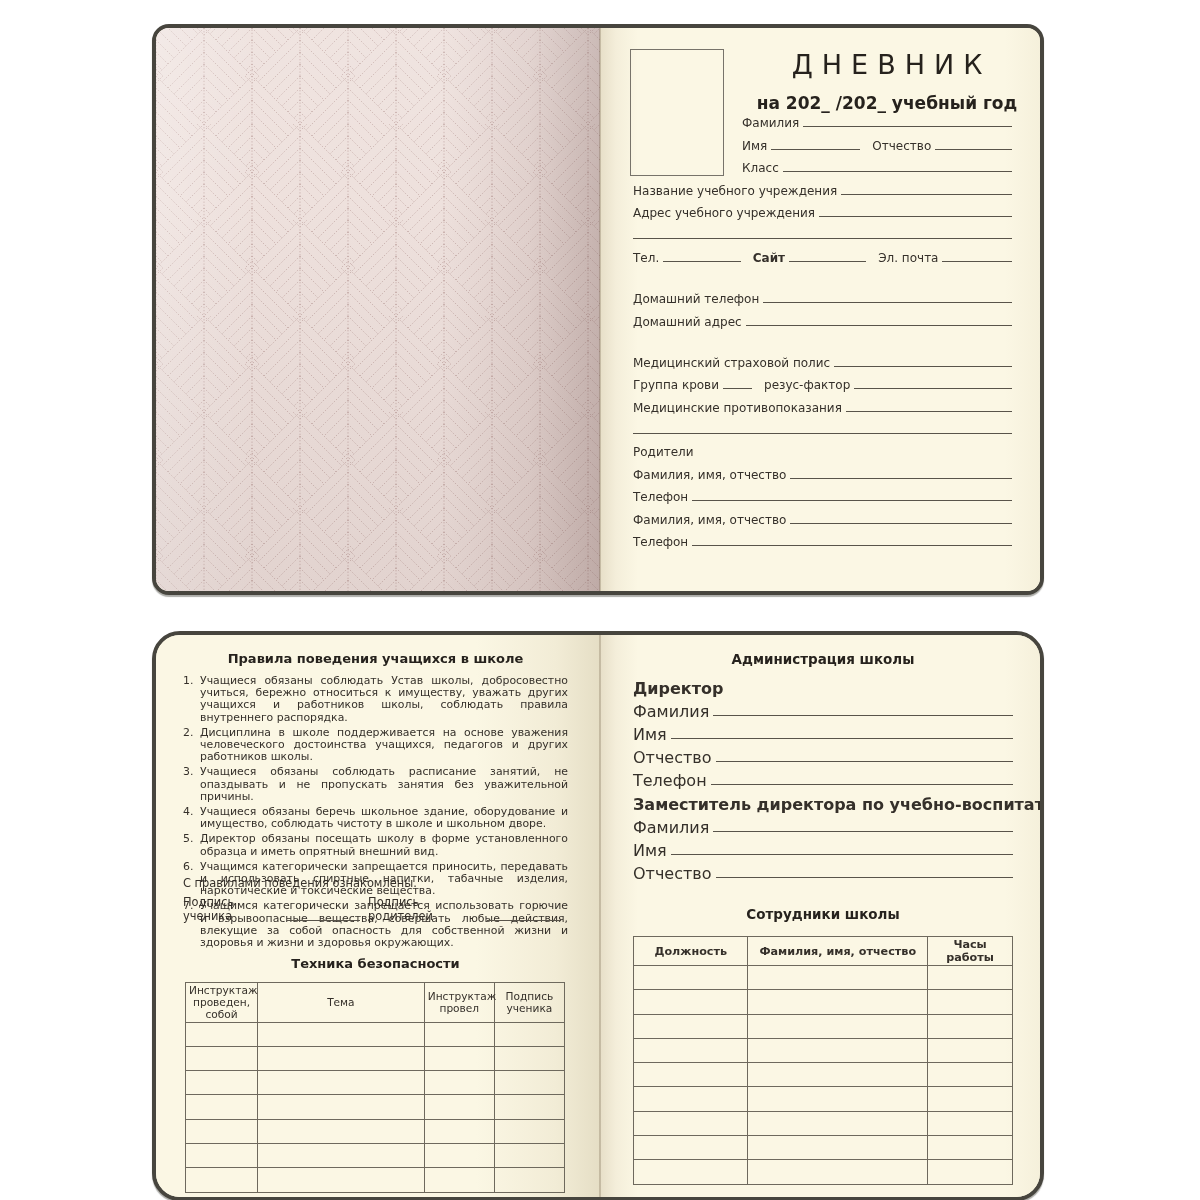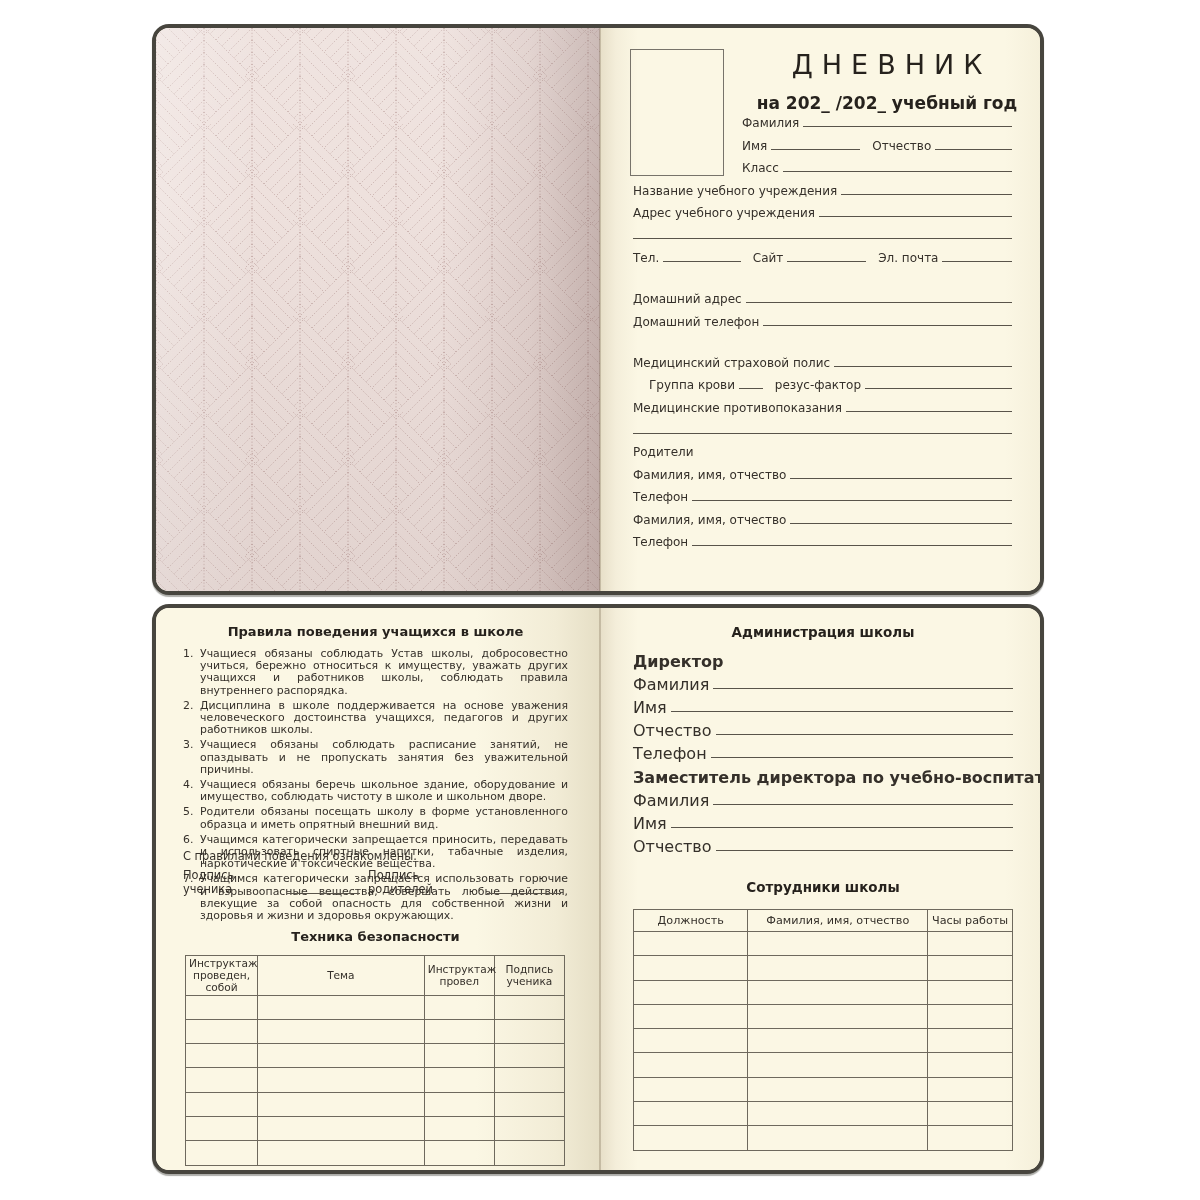--- a/index.html
+++ b/index.html
@@ -1,21 +1,21 @@
 <!DOCTYPE html>
 <html><head>
 <meta charset="utf-8">
 <style>
   html,body{margin:0;padding:0;background:#ffffff;}
   .canvas{position:relative;width:1200px;height:1200px;background:#fff;overflow:hidden;
           font-family:"DejaVu Sans","Liberation Sans",sans-serif;color:#35302a;}
   .spread{position:absolute;left:152px;width:884px;border:4px solid #47453e;border-radius:17px;
           overflow:hidden;background:#fbf7e4;box-shadow:0 2px 1px rgba(70,70,62,.45);}
   #spread-top{top:24px;height:563px;}
-  #spread-bottom{top:604px;height:562px;}
+  #spread-bottom{top:631px;height:562px;border-radius:28px;}
   .page{position:absolute;top:0;bottom:0;}
   .page.left{left:0;width:444px;}
   .page.right{left:444px;right:0;}
   .cream-r{background:linear-gradient(to right,#e7dfc8 0px,#f4eeda 16px,#fbf7e4 38px,#fbf7e4 92%,#f5f0db 100%);}
   .cream-l{background:linear-gradient(to right,#fbf7e4 0%,#fbf7e4 72%,#f2ecd6 90%,#e5dec5 100%);}
   .spine-line{position:absolute;left:443px;top:0;bottom:0;width:2px;background:rgba(110,95,70,.28);}
   
   .photo-box{position:absolute;left:30px;top:21px;width:92px;height:125px;border:1px solid #77736a;}
   .title-wrap{position:absolute;left:156px;top:23px;width:262px;text-align:center;}
   .diary-title{font-size:27px;font-weight:normal;letter-spacing:9px;text-indent:9px;line-height:28px;color:#26221d;}
@@ -41,21 +41,21 @@
   .signrow{position:absolute;top:260px;font-size:11.4px;display:flex;align-items:flex-end;}
   .sline{display:inline-block;width:77px;border-bottom:1px solid #59544a;margin:0 8px 2px 5px;}
   
   table{border-collapse:collapse;table-layout:fixed;}
   th,td{border:1px solid #6e695d;padding:1px 3px;}
   th{font-weight:normal;text-align:center;vertical-align:middle;}
   .t-safety{position:absolute;top:347px;left:2px;width:380px;}
   .t-safety th{font-size:10.6px;line-height:1.15;height:25px;}
   .t-safety td{height:21.3px;}
   .t-staff{position:absolute;top:301px;left:0;width:380px;}
-  .t-staff th{font-size:11.2px;height:19px;}
+  .t-staff th{font-size:11.2px;height:19px;font-weight:bold;}
   .t-staff td{height:21.3px;}
   
   .frm2{position:absolute;left:0;right:0;top:38px;}
   .frm2 .row{height:23.1px;display:flex;align-items:flex-end;}
   .frm2 .lbl{font-size:16px;}
   
   .pat-overlay{position:absolute;inset:0;
      background:linear-gradient(to right,rgba(255,255,255,.22) 0%,rgba(255,255,255,0) 22%,rgba(0,0,0,0) 64%,rgba(122,86,82,.12) 84%,rgba(106,74,70,.30) 100%);}
   .pat-overlay2{position:absolute;inset:0;
      background:linear-gradient(to bottom,rgba(255,255,255,.10) 0%,rgba(0,0,0,0) 30%,rgba(120,88,84,.10) 100%);}
@@ -130,51 +130,51 @@
           <div class="row">
             <span class="seg">
               <span class="fline"></span>
             </span>
           </div>
           <div class="row">
             <span class="seg" style="flex: 0.95 1 0%;">
               <span class="lbl">Тел.</span>
               <span class="fline"></span>
             </span>
-            <span class="seg" style="flex: 1 1 0%;">
+            <span class="seg" style="flex: 1 1 0%; font-weight: bold;">
               <span class="lbl">Сайт</span>
               <span class="fline"></span>
             </span>
             <span class="seg" style="flex: 1.18 1 0%;">
               <span class="lbl">Эл. почта</span>
               <span class="fline"></span>
             </span>
           </div>
           <div class="gap"></div>
           <div class="row">
             <span class="seg">
+              <span class="lbl">Домашний телефон</span>
+              <span class="fline"></span>
+            </span>
+          </div>
+          <div class="row">
+            <span class="seg">
               <span class="lbl">Домашний адрес</span>
               <span class="fline"></span>
             </span>
           </div>
-          <div class="row">
-            <span class="seg">
-              <span class="lbl">Домашний телефон</span>
-              <span class="fline"></span>
-            </span>
-          </div>
           <div class="gap"></div>
           <div class="row">
             <span class="seg">
               <span class="lbl">Медицинский страховой полис</span>
               <span class="fline"></span>
             </span>
           </div>
           <div class="row">
-            <span class="seg" style="flex: 0.72 1 0%; margin-left: 16px;">
+            <span class="seg" style="flex: 0.72 1 0%;">
               <span class="lbl">Группа крови</span>
               <span class="fline"></span>
             </span>
             <span class="seg" style="flex: 1.5 1 0%;">
               <span class="lbl">резус-фактор</span>
               <span class="fline"></span>
             </span>
           </div>
           <div class="row">
             <span class="seg">
@@ -223,21 +223,21 @@
 
   <div class="spread" id="spread-bottom">
     <div class="page left cream-l">
       <div class="content-l">
         <div class="sec-title" style="top:16px;">Правила поведения учащихся в школе</div>
         <ol class="rules" id="rules-list">
             <li>Учащиеся обязаны соблюдать Устав школы, добросовестно учиться, бережно относиться к имуществу, уважать других учащихся и работников школы, соблюдать правила внутреннего распорядка.</li>
             <li>Дисциплина в школе поддерживается на основе уважения человеческого достоинства учащихся, педагогов и других работников школы.</li>
             <li>Учащиеся обязаны соблюдать расписание занятий, не опаздывать и не пропускать занятия без уважительной причины.</li>
             <li>Учащиеся обязаны беречь школьное здание, оборудование и имущество, соблюдать чистоту в школе и школьном дворе.</li>
-            <li>Родители обязаны посещать школу в форме установленного образца и иметь опрятный внешний вид.</li>
+            <li>Директор обязаны посещать школу в форме установленного образца и иметь опрятный внешний вид.</li>
             <li>Учащимся категорически запрещается приносить, передавать и использовать спиртные напитки, табачные изделия, наркотические и токсические вещества.</li>
             <li>Учащимся категорически запрещается использовать горючие и взрывоопасные вещества, совершать любые действия, влекущие за собой опасность для собственной жизни и здоровья и жизни и здоровья окружающих.</li>
           </ol>
         <div class="ack">С правилами поведения ознакомлены.</div>
         <div class="signrow">
           <span class="siglbl">Подпись ученика</span>
           <span class="sline"></span>
           <span class="siglbl">Подпись родителей</span>
           <span class="sline"></span>
         </div>

